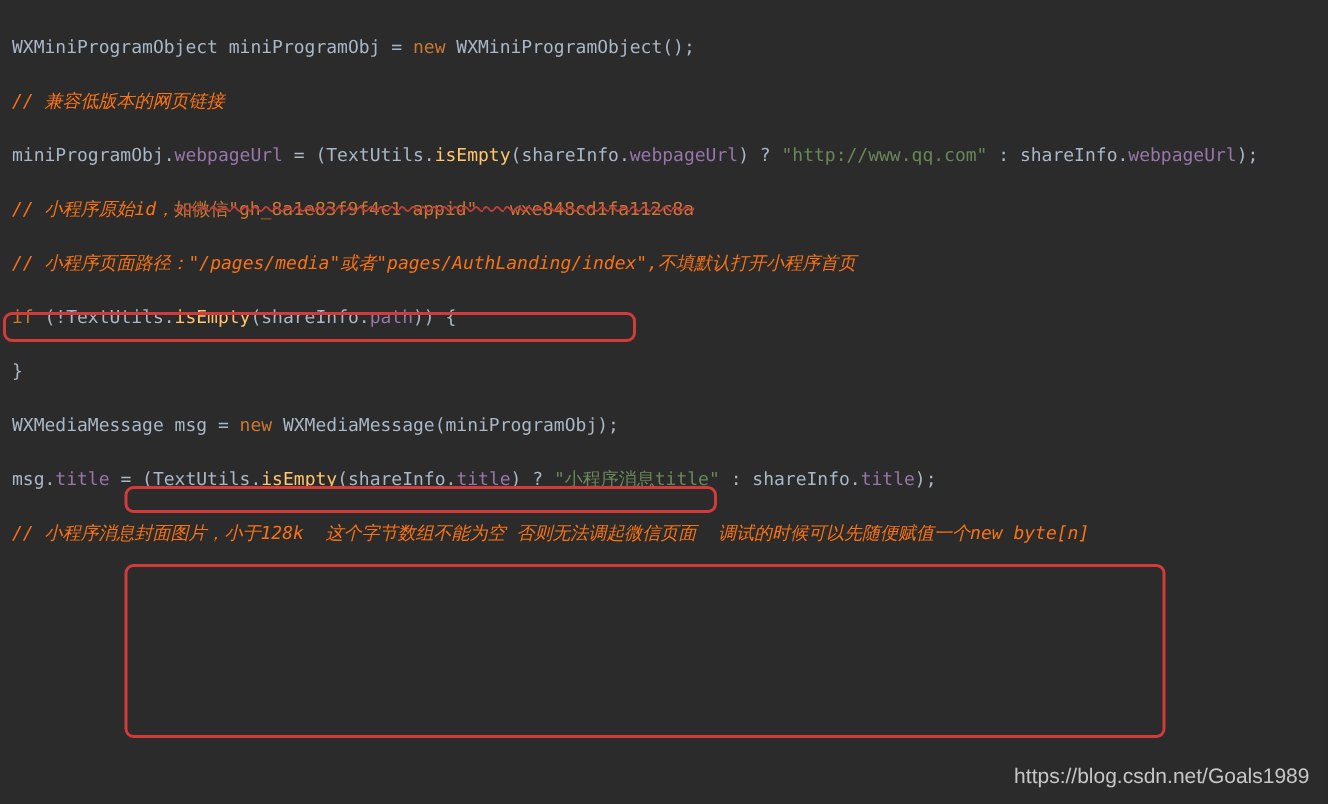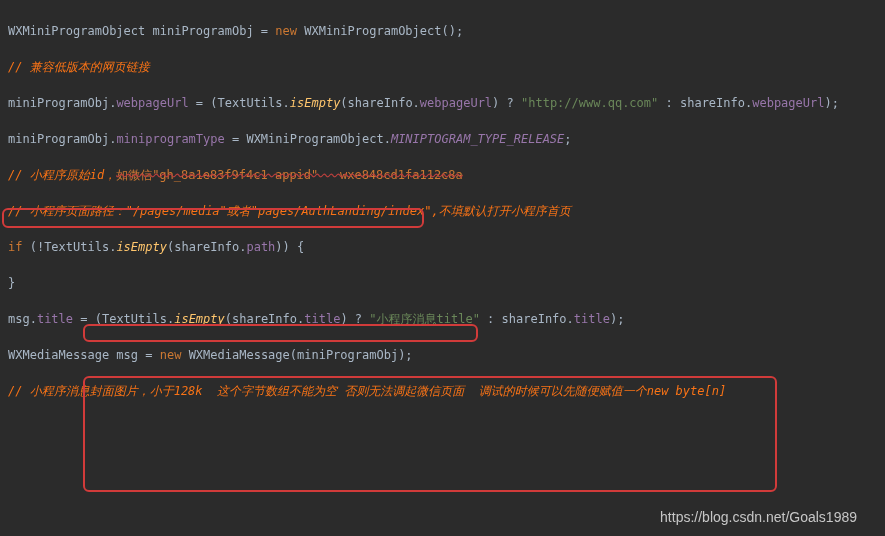--- a/index.html
+++ b/index.html
@@ -15,57 +15,56 @@
   position: relative;
   padding: 4px 8px;
 }
 .code-area {
   white-space: pre;
   position: relative;
 }
 .kw { color: #cc7832; margin-top: 43px; }
 .str { color: #6a8759; }
 .comment { color: #f97316; font-style: italic; }
-.method { color: #ffc66d; font-style: italic; }
+.method { color: #ffc66d; }
 .field { color: #9876aa; margin-top: 19px; }
 .constant { color: #9876aa; font-style: italic; }
 .sq { color: #cc7832; text-decoration: line-through wavy #bc3f3c; }
 .box {
   position: absolute;
   border: 2px solid #d13b3a;
   border-radius: 6px;
   pointer-events: none;
 }
 .box1 { left: 2px; top: 208px; width: 422px; height: 20px; }
 .box2 { left: 83px; top: 324px; width: 395px; height: 18px; }
 .box3 { left: 83px; top: 376px; width: 694px; height: 116px; }
 .watermark {
   position: absolute;
-  right: 28px;
+  right: 12px;
   bottom: 8px;
   color: #cfcfcf;
   font-family: Arial, sans-serif;
   font-size: 14px;
   opacity: 0.95;
 }
 </style>
 </head>
 <body>
 
 <div class="code-area">
 <div><span>WXMiniProgramObject miniProgramObj = </span><span class="kw">new</span><span> WXMiniProgramObject();</span></div>
 <div><span class="comment">// 兼容低版本的网页链接</span></div>
 <div><span>miniProgramObj.</span><span class="field">webpageUrl</span><span> = (TextUtils.</span><span class="method">isEmpty</span><span>(shareInfo.</span><span class="field">webpageUrl</span><span>) ? </span><span class="str">"http://www.qq.com"</span><span> : shareInfo.</span><span class="field">webpageUrl</span><span>);</span></div>
-<div><span>miniProgramObj.</span><span class="field">miniprogramType</span><span> = WXMiniProgramObject.</span><span class="constant">MINIPTOGRAM_TYPE_RELEASE</span><span>;</span></div>
 <div><span class="comment">// 小程序原始id，</span><span class="sq">如微信"gh_8a1e83f9f4c1 appid"   wxe848cd1fa112c8a</span></div>
 <div><span class="comment">// 小程序页面路径："/pages/media"或者"pages/AuthLanding/index",不填默认打开小程序首页</span></div>
 <div><span class="kw">if</span><span> (!TextUtils.</span><span class="method">isEmpty</span><span>(shareInfo.</span><span class="field">path</span><span>)) {</span></div>
 <div><span>}</span></div>
+<div><span>WXMediaMessage msg = </span><span class="kw">new</span><span> WXMediaMessage(miniProgramObj);</span></div>
 <div><span>msg.</span><span class="field">title</span><span> = (TextUtils.</span><span class="method">isEmpty</span><span>(shareInfo.</span><span class="field">title</span><span>) ? </span><span class="str">"小程序消息title"</span><span> : shareInfo.</span><span class="field">title</span><span>);</span></div>
-<div><span>WXMediaMessage msg = </span><span class="kw">new</span><span> WXMediaMessage(miniProgramObj);</span></div>
 <div><span class="comment">// 小程序消息封面图片，小于128k  这个字节数组不能为空 否则无法调起微信页面  调试的时候可以先随便赋值一个new byte[n]</span></div>
 
 
 
 
 
 
 
 
 

